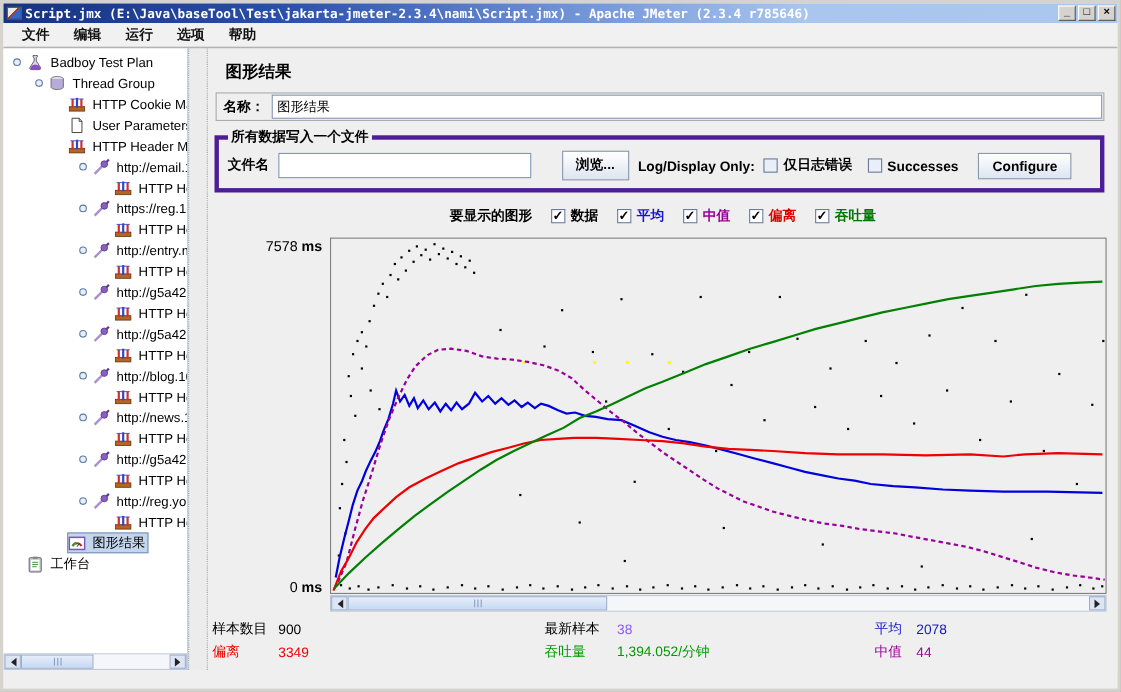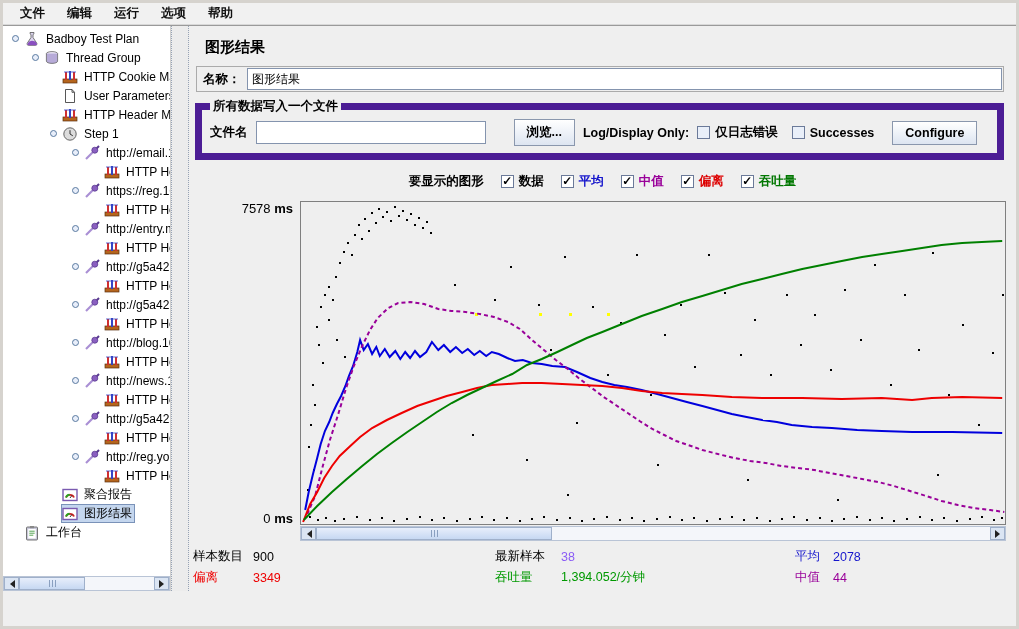--- a/index.html
+++ b/index.html
@@ -39,21 +39,21 @@
   .grip i{display:block;width:1px;height:7px;background:#8aa0c0;margin:0 1px;float:left;}
   .divider{width:18px;background:#ececec;border-left:1px dotted #97a3b5;border-right:1px dotted #97a3b5;}
   
   .content{flex:1;display:flex;flex-direction:column;background:#efefef;overflow:hidden;}
   .page-title{font-size:15px;font-weight:bold;margin:12px 0 0 16px;color:#000;}
   .name-box{margin:9px 12px 0 7px;border:1px solid #ababab;}
   .nb-row{display:flex;align-items:center;height:24px;}
   .nb-label{font-weight:bold;font-size:12.5px;padding:0 6px 0 6px;width:50px;flex:none;}
   .name-input{flex:1;height:22px;border:1px solid #8494ae;background:#fff;font-size:12px;padding:0 4px;margin-right:1px;font-family:"Liberation Sans",sans-serif;}
   .comment-input{flex:1;height:20px;border:none;background:#efefef;font-size:12px;padding:0 4px;font-family:"Liberation Sans",sans-serif;}
-  fieldset.file-group{margin:6px 12px 0 6px;border:7px solid #4c1d95;padding:4px 8px 7px 8px;}
+  fieldset.file-group{margin:6px 12px 0 6px;border:4px solid #4c1d95;padding:4px 8px 7px 8px;}
   fieldset.file-group legend{font-weight:bold;font-size:12.5px;padding:0 3px;}
   .fg-row{display:flex;align-items:center;gap:8px;}
   .fg-label{font-weight:bold;font-size:12.5px;}
   .file-input{width:230px;height:23px;border:1px solid #8494ae;background:#fff;font-family:"Liberation Sans",sans-serif;}
   .btn{background:linear-gradient(#ffffff,#dde5f1);border:1px solid #8a97ad;font-weight:bold;font-size:12.5px;padding:4px 12px;color:#000;font-family:"Liberation Sans",sans-serif;}
   .cbx{display:flex;align-items:center;gap:5px;font-size:12.5px;font-weight:bold;}
   .cb{width:13px;height:13px;border:1px solid #6b7a99;background:#e9eff9;font-size:12px;line-height:11px;text-align:center;font-weight:bold;color:#000;flex:none;}
   .cb.on{background:#fff;}
   .opts-row{display:flex;align-items:center;justify-content:center;gap:17px;margin-top:13px;}
   .opts-label{font-weight:bold;font-size:12.5px;}
@@ -68,20 +68,29 @@
   .stats{margin:5px 0 0 4px;display:grid;grid-template-columns:302px 300px 1fr;row-gap:4px;font-size:12.5px;padding-top:2px;}
   .stat{display:flex;align-items:center;}
   .stat b{font-weight:normal;}
   .stat .v{margin-left:8px;}
   .stats .c1 b{min-width:52px;} .stats .c2 b{min-width:58px;} .stats .c3 b{min-width:30px;}
 </style>
 </head>
 <body>
 
 <div class="window">
+  <div class="titlebar">
+    <div class="app-icon"></div>
+    <div class="title-text">Script.jmx (E:\Java\baseTool\Test\jakarta-jmeter-2.3.4\nami\Script.jmx) - Apache JMeter (2.3.4 r785646)</div>
+    <div class="winbtns">
+      <div class="winbtn">_</div>
+      <div class="winbtn">□</div>
+      <div class="winbtn">×</div>
+    </div>
+  </div>
 
   <div class="menubar" id="menubar">
       <span class="menu-item">文件</span>
       <span class="menu-item">编辑</span>
       <span class="menu-item">运行</span>
       <span class="menu-item">选项</span>
       <span class="menu-item">帮助</span>
     </div>
 
 
@@ -150,33 +159,20 @@
                   <rect x="3" y="3" width="2" height="8" fill="#d03030"></rect>
                   <rect x="7" y="2" width="2" height="9" fill="#3545c5"></rect>
                   <rect x="11" y="3" width="2" height="8" fill="#d03030"></rect>
                   <path d="M2 3h12" stroke="#3545c5" stroke-width=".8"></path>
                 </svg>
               </span>
               <span class="tree-label">HTTP Header Mana</span>
             </span>
           </div>
           <div class="tree-row">
-            <span style="width: 47px; flex: 0 0 auto;"></span>
-            <span class="knob"></span>
-            <span class="tree-label-wrap">
-              <span class="ticon">
-                <svg viewBox="0 0 16 16">
-                  <circle cx="8" cy="8" r="6.2" fill="#dcdcdc" stroke="#555" stroke-width=".9"></circle>
-                  <path d="M8 4.2v3.8l2.8 1.8" stroke="#333" stroke-width="1" fill="none"></path>
-                </svg>
-              </span>
-              <span class="tree-label">Step 1</span>
-            </span>
-          </div>
-          <div class="tree-row">
             <span style="width: 69px; flex: 0 0 auto;"></span>
             <span class="knob"></span>
             <span class="tree-label-wrap">
               <span class="ticon">
                 <svg viewBox="0 0 16 16">
                   <path d="M2 14l6.5-6.5" stroke="#a98fd4" stroke-width="2.2"></path>
                   <circle cx="10.8" cy="5.2" r="3" fill="#8a5fc0" stroke="#5a3a90" stroke-width=".8"></circle>
                   <path d="M12.8 3.2L15 1" stroke="#5a3a90" stroke-width="2"></path>
                 </svg>
               </span>
@@ -421,34 +417,20 @@
               <span class="ticon">
                 <svg viewBox="0 0 16 16">
                   <rect x="1" y="10" width="14" height="4" fill="#b5651d" stroke="#5a3010" stroke-width=".7"></rect>
                   <rect x="3" y="3" width="2" height="8" fill="#d03030"></rect>
                   <rect x="7" y="2" width="2" height="9" fill="#3545c5"></rect>
                   <rect x="11" y="3" width="2" height="8" fill="#d03030"></rect>
                   <path d="M2 3h12" stroke="#3545c5" stroke-width=".8"></path>
                 </svg>
               </span>
               <span class="tree-label">HTTP Heac</span>
-            </span>
-          </div>
-          <div class="tree-row">
-            <span style="width: 58px; flex: 0 0 auto;"></span>
-            <span class="tree-label-wrap">
-              <span class="ticon">
-                <svg viewBox="0 0 16 16">
-                  <rect x="1" y="2.5" width="14" height="11" fill="#fff" stroke="#7a5ab0" stroke-width="1.4"></rect>
-                  <path d="M4 10.5a4.3 4.3 0 0 1 8 0" fill="none" stroke="#cc2222" stroke-width="1.8"></path>
-                  <path d="M4 10.5a4.3 4.3 0 0 1 3.6-2.8" fill="none" stroke="#22aa22" stroke-width="1.8"></path>
-                  <path d="M8 11l2-2.6" stroke="#222" stroke-width=".9"></path>
-                </svg>
-              </span>
-              <span class="tree-label">聚合报告</span>
             </span>
           </div>
           <div class="tree-row selected">
             <span style="width: 58px; flex: 0 0 auto;"></span>
             <span class="tree-label-wrap">
               <span class="ticon">
                 <svg viewBox="0 0 16 16">
                   <rect x="1" y="2.5" width="14" height="11" fill="#fff" stroke="#7a5ab0" stroke-width="1.4"></rect>
                   <path d="M4 10.5a4.3 4.3 0 0 1 8 0" fill="none" stroke="#cc2222" stroke-width="1.8"></path>
                   <path d="M4 10.5a4.3 4.3 0 0 1 3.6-2.8" fill="none" stroke="#22aa22" stroke-width="1.8"></path>

